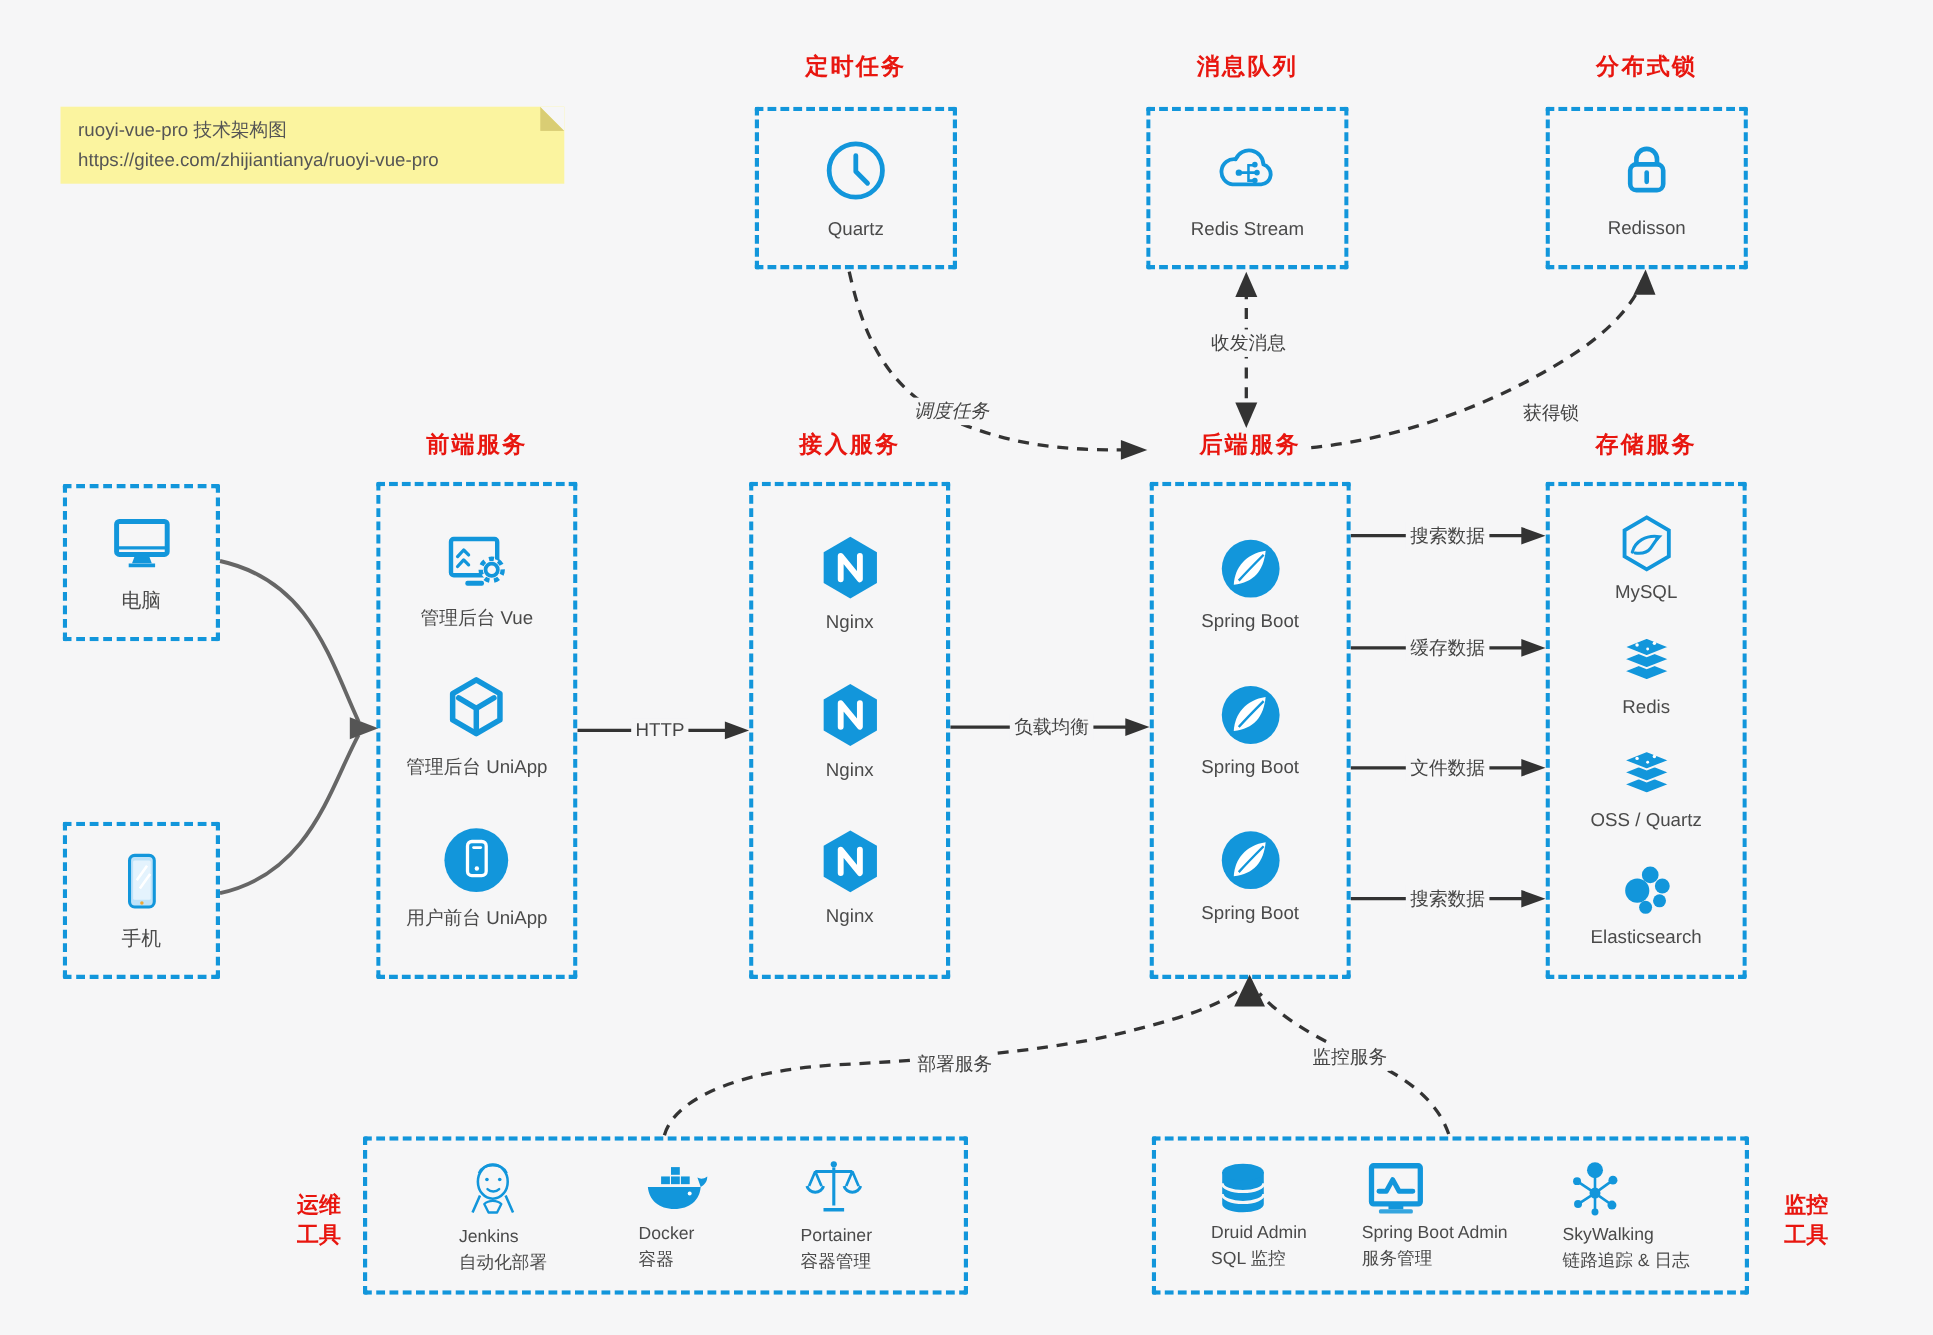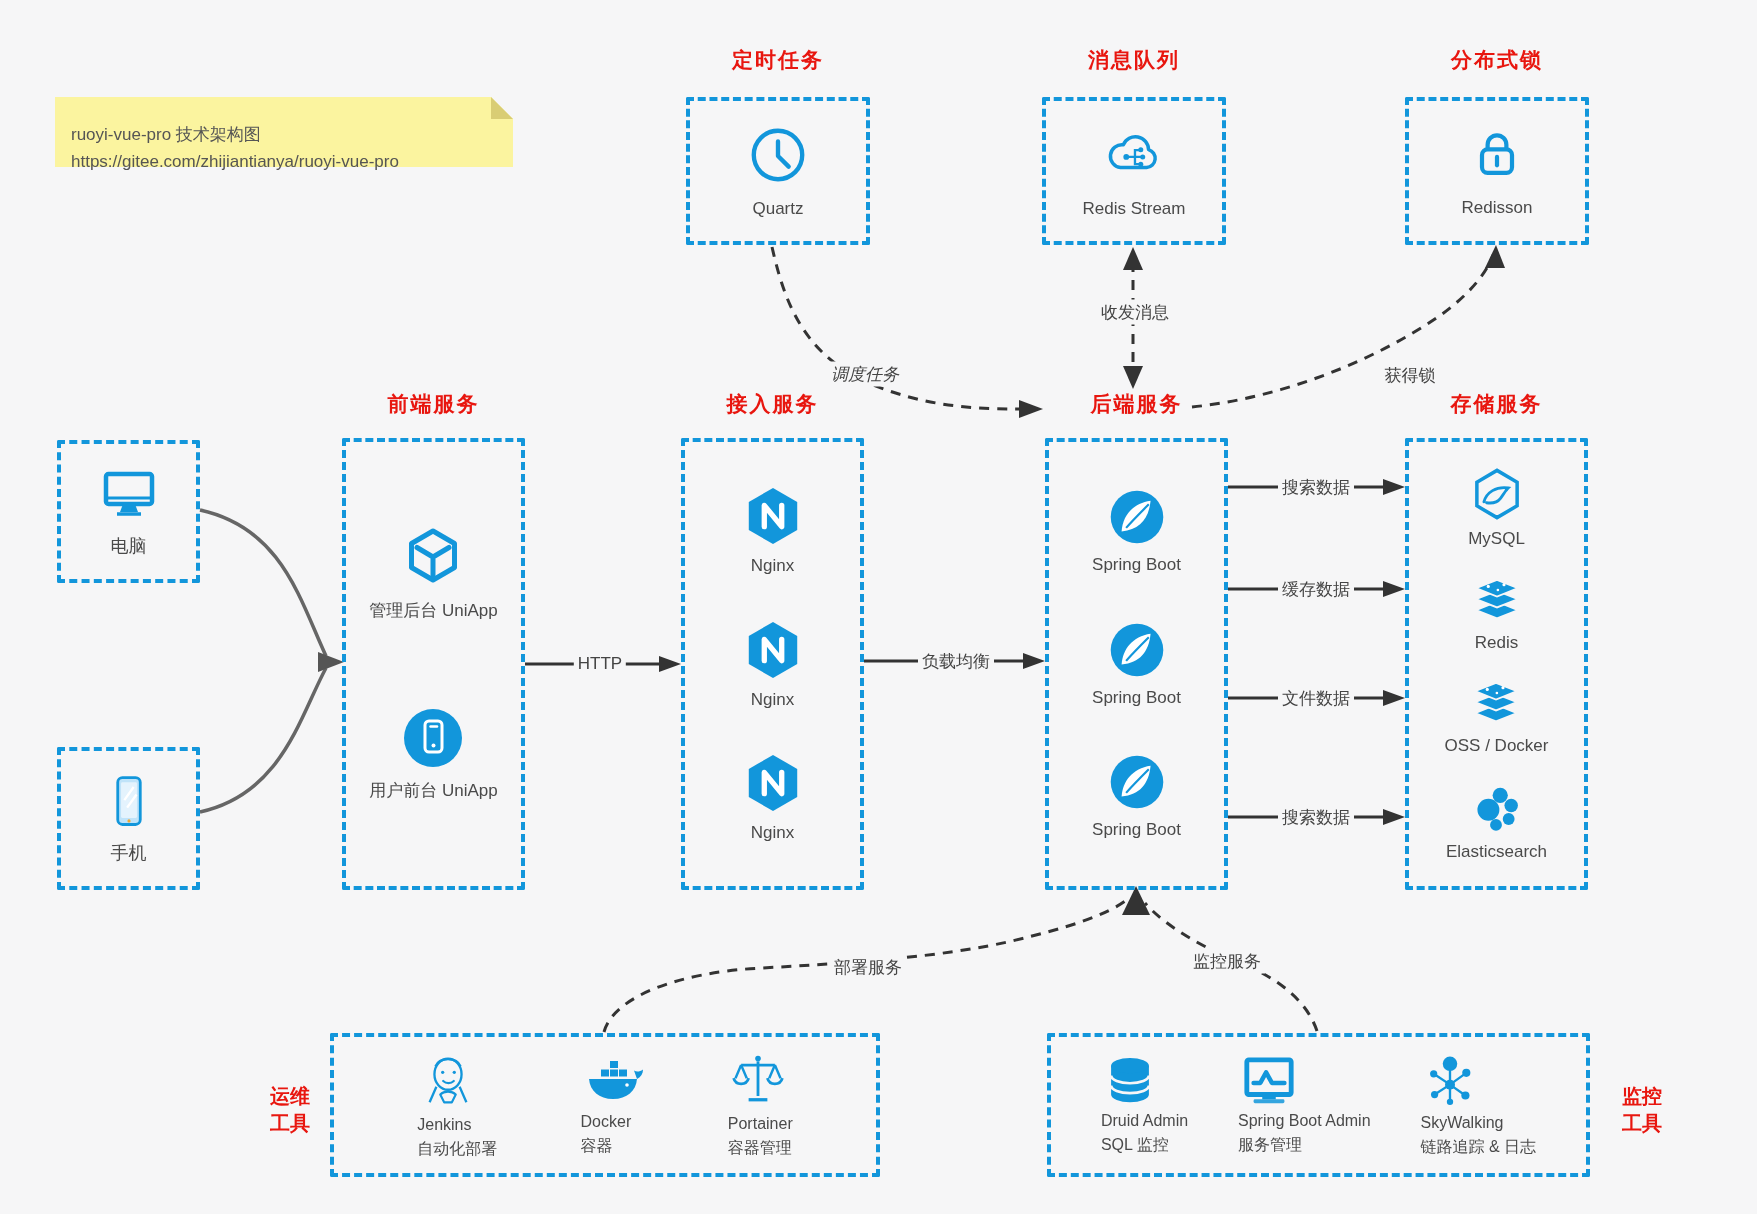--- a/index.html
+++ b/index.html
@@ -32,21 +32,21 @@
   .stitle{
     position:absolute;width:76px;text-align:center;font-size:20px;font-weight:bold;
     color:var(--red);line-height:27px;z-index:2;
   }
   .edge-label{
     position:absolute;transform:translate(-50%,-50%);background:var(--bg);
     padding:1px 4px;font-size:17px;color:#444;white-space:nowrap;z-index:3;
   }
   .note{
     position:absolute;left:55px;top:97px;width:458px;height:70px;background:#fbf49f;
-    color:#555;font-size:17px;line-height:27px;padding:24px 16px;box-sizing:border-box;z-index:2;
+    color:#555;font-size:17px;line-height:27px;padding:8px 16px;box-sizing:border-box;z-index:2;
   }
   .note-cut{position:absolute;top:0;right:0;width:22px;height:22px;background:var(--bg);
     clip-path:polygon(0 0,100% 0,100% 100%);}
   .note-fold{position:absolute;top:0;right:0;width:22px;height:22px;background:#d9cd74;
     clip-path:polygon(0 0,100% 100%,0 100%);}
   .icon{display:flex;}
   .icon svg{display:block;}
 </style>
 </head>
 <body>
@@ -156,20 +156,32 @@
         <circle cx="32" cy="52.2" r="1.7" fill="#f0a832"></circle>
       </svg>
     </span>
     <span class="itemlabel" style="font-size:18px;">手机</span>
   </div>
 
   <div class="gtitle" style="left:342px;top:390px;width:183px;">前端服务</div>
   <div class="dbox colbox" style="left:342px;top:438px;width:183px;height:452px;">
     <div class="colitem">
       <span class="icon">
+        <svg width="64" height="58" viewBox="0 0 64 58">
+          <rect x="8" y="7" width="42" height="33" rx="2.5" fill="none" stroke="#1296db" stroke-width="4"></rect>
+          <path d="M14 23 l5.5 -6 l4.5 4.5 M14 32 l5.5 -6 l4.5 4.5" fill="none" stroke="#1296db" stroke-width="3" stroke-linecap="round" stroke-linejoin="round"></path>
+          <circle cx="45" cy="35" r="10" fill="#f6f6f7" stroke="#1296db" stroke-width="4" stroke-dasharray="4.6 4.26"></circle>
+          <circle cx="45" cy="35" r="5.6" fill="#f6f6f7" stroke="#1296db" stroke-width="3.4"></circle>
+          <rect x="21" y="45" width="17" height="4.5" rx="2" fill="#1296db"></rect>
+        </svg>
+      </span>
+      <span class="itemlabel">管理后台 Vue</span>
+    </div>
+    <div class="colitem">
+      <span class="icon">
         <svg width="64" height="64" viewBox="0 0 64 64">
           <path d="M32 5 L53.5 17.5 V41.5 L32 54 L10.5 41.5 V17.5 Z" fill="none" stroke="#1296db" stroke-width="5" stroke-linejoin="round"></path>
           <path d="M32 31 V50 M32 31 L16 21.5 M32 31 L48 21.5" fill="none" stroke="#1296db" stroke-width="5" stroke-linecap="round"></path>
         </svg>
       </span>
       <span class="itemlabel">管理后台 UniApp</span>
     </div>
     <div class="colitem">
       <span class="icon">
         <svg width="64" height="64" viewBox="0 0 64 64">
@@ -277,21 +289,21 @@
       <span class="icon">
         <svg width="56" height="52" viewBox="0 0 64 58">
           <path d="M32 31 L56 40.5 L32 50 L8 40.5 Z" fill="#1296db" stroke="#f6f6f7" stroke-width="2"></path>
           <path d="M32 18.5 L56 28 L32 37.5 L8 28 Z" fill="#1296db" stroke="#f6f6f7" stroke-width="2"></path>
           <path d="M32 6 L56 15.5 L32 25 L8 15.5 Z" fill="#1296db" stroke="#f6f6f7" stroke-width="2"></path>
           <circle cx="22" cy="13.5" r="1.8" fill="#ffffff"></circle>
           <circle cx="40" cy="11.5" r="1.8" fill="#ffffff"></circle>
           <circle cx="33" cy="17.5" r="1.5" fill="#ffffff"></circle>
         </svg>
       </span>
-      <span class="itemlabel">OSS / Docker</span>
+      <span class="itemlabel">OSS / Quartz</span>
     </div>
     <div class="colitem" style="gap:7px;">
       <span class="icon">
         <svg width="54" height="54" viewBox="0 0 64 64">
           <circle cx="23" cy="34" r="13" fill="#1296db"></circle>
           <circle cx="37" cy="17" r="9" fill="#1296db"></circle>
           <circle cx="50" cy="29" r="8" fill="#1296db"></circle>
           <circle cx="47" cy="45" r="7" fill="#1296db"></circle>
           <circle cx="32" cy="52" r="7" fill="#1296db"></circle>
         </svg>

